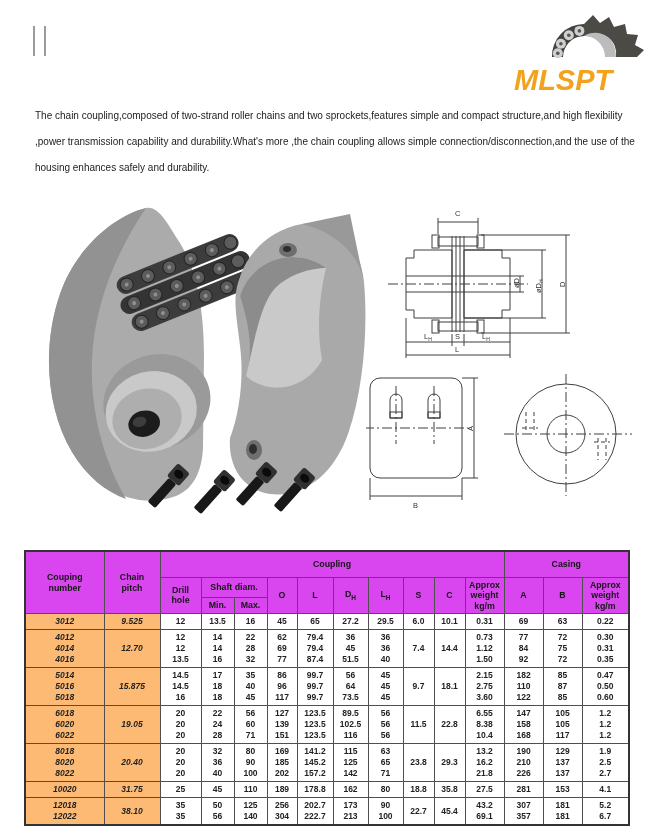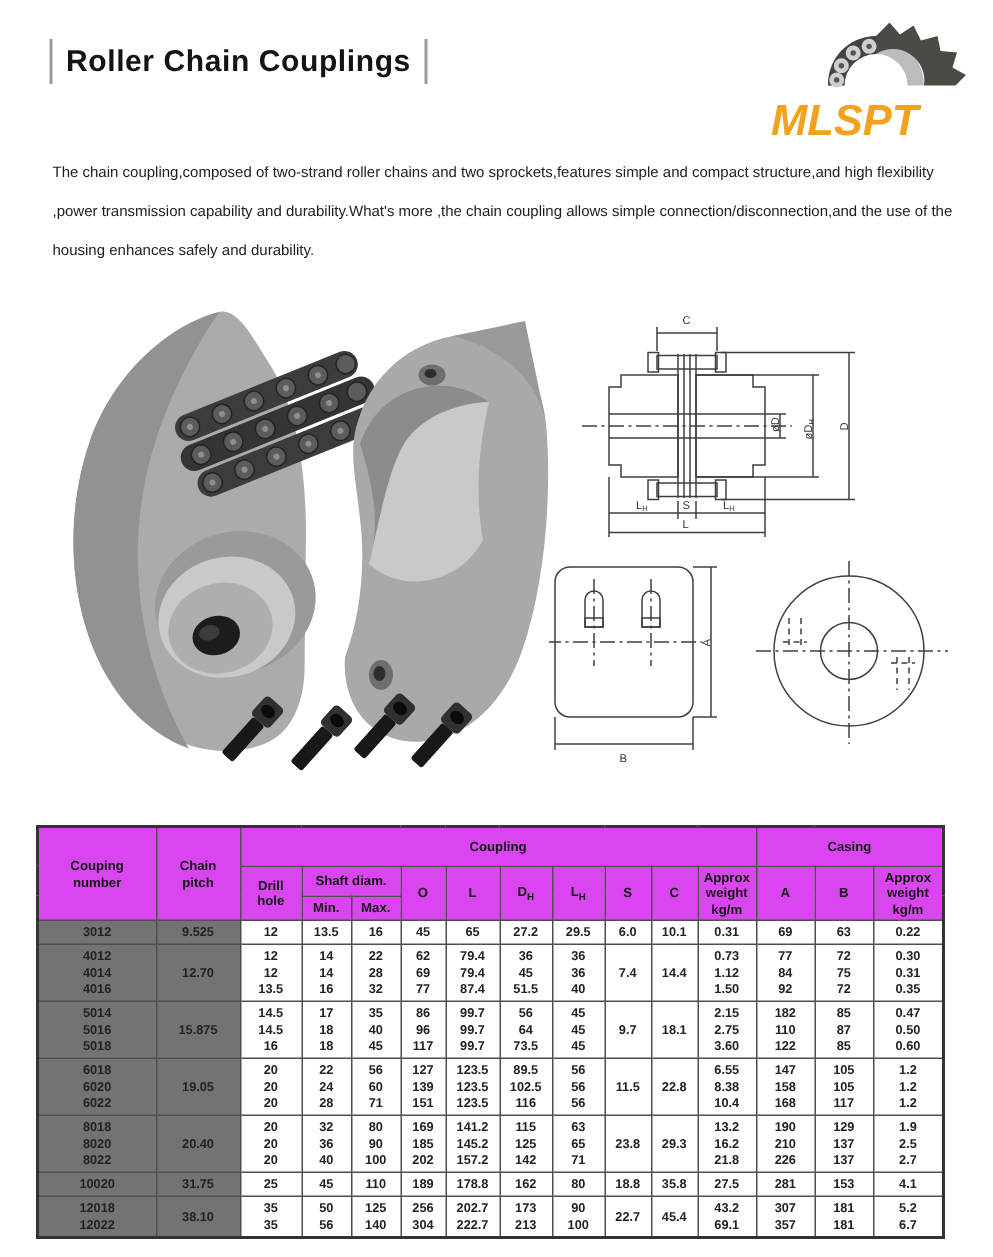--- a/index.html
+++ b/index.html
@@ -25,32 +25,31 @@
   .dash{stroke-dasharray:4 3;stroke-width:.8;}
   .dim{stroke-width:.7;}
 
   
   .spec-table{position:absolute;left:24px;top:550px;width:605px;border-collapse:collapse;table-layout:fixed;
               border:2px solid #333;font-size:8.5px;color:#111;}
   .spec-table th,.spec-table td{border:1px solid #4f4f4f;text-align:center;vertical-align:middle;
               padding:2px 1px;white-space:pre-line;}
   .spec-table th{background:#d946ef;font-size:8.8px;font-weight:bold;line-height:1.2;color:#151515;}
   .spec-table td{background:#ffffff;line-height:11px;font-weight:bold;color:#222;}
-  .spec-table td.col-num,.spec-table td.col-pitch{background:#737373;}
+  .spec-table td.col-num,.spec-table td.col-pitch{background:#fdba74;font-style:italic;}
   .spec-table sub{font-size:6.5px;}
   .hr1{height:26px;} .hr2{height:20px;padding-left:29px;} .hr3{height:16px;}
 </style>
 </head>
 <body>
 
 <div class="page">
 
   <div class="title-row">
     <span class="vbar"></span>
-    <h1 class="page-title">Roller Chain Couplings</h1>
     <span class="vbar"></span>
   </div>
 
   <svg class="logo" viewBox="0 0 140 86">
 
     <path d="M40,44 A32,32 0 0 1 104,44 L93,44 A21,21 0 0 0 51,44 Z" fill="#bcbcbc"></path>
 
     <path d="M72,11 L81,2 L88,10 L97,4 L102,14 L113,11 L115,21 L126,22 L123,32 L132,37 L125,44 L104,44 A21,21 0 0 0 72,23 Z" fill="#4c4a45"></path>
 
     <path d="M40,44 A32,32 0 0 1 72,11 L72,23 A21,21 0 0 0 51,44 Z" fill="#45433f"></path>

